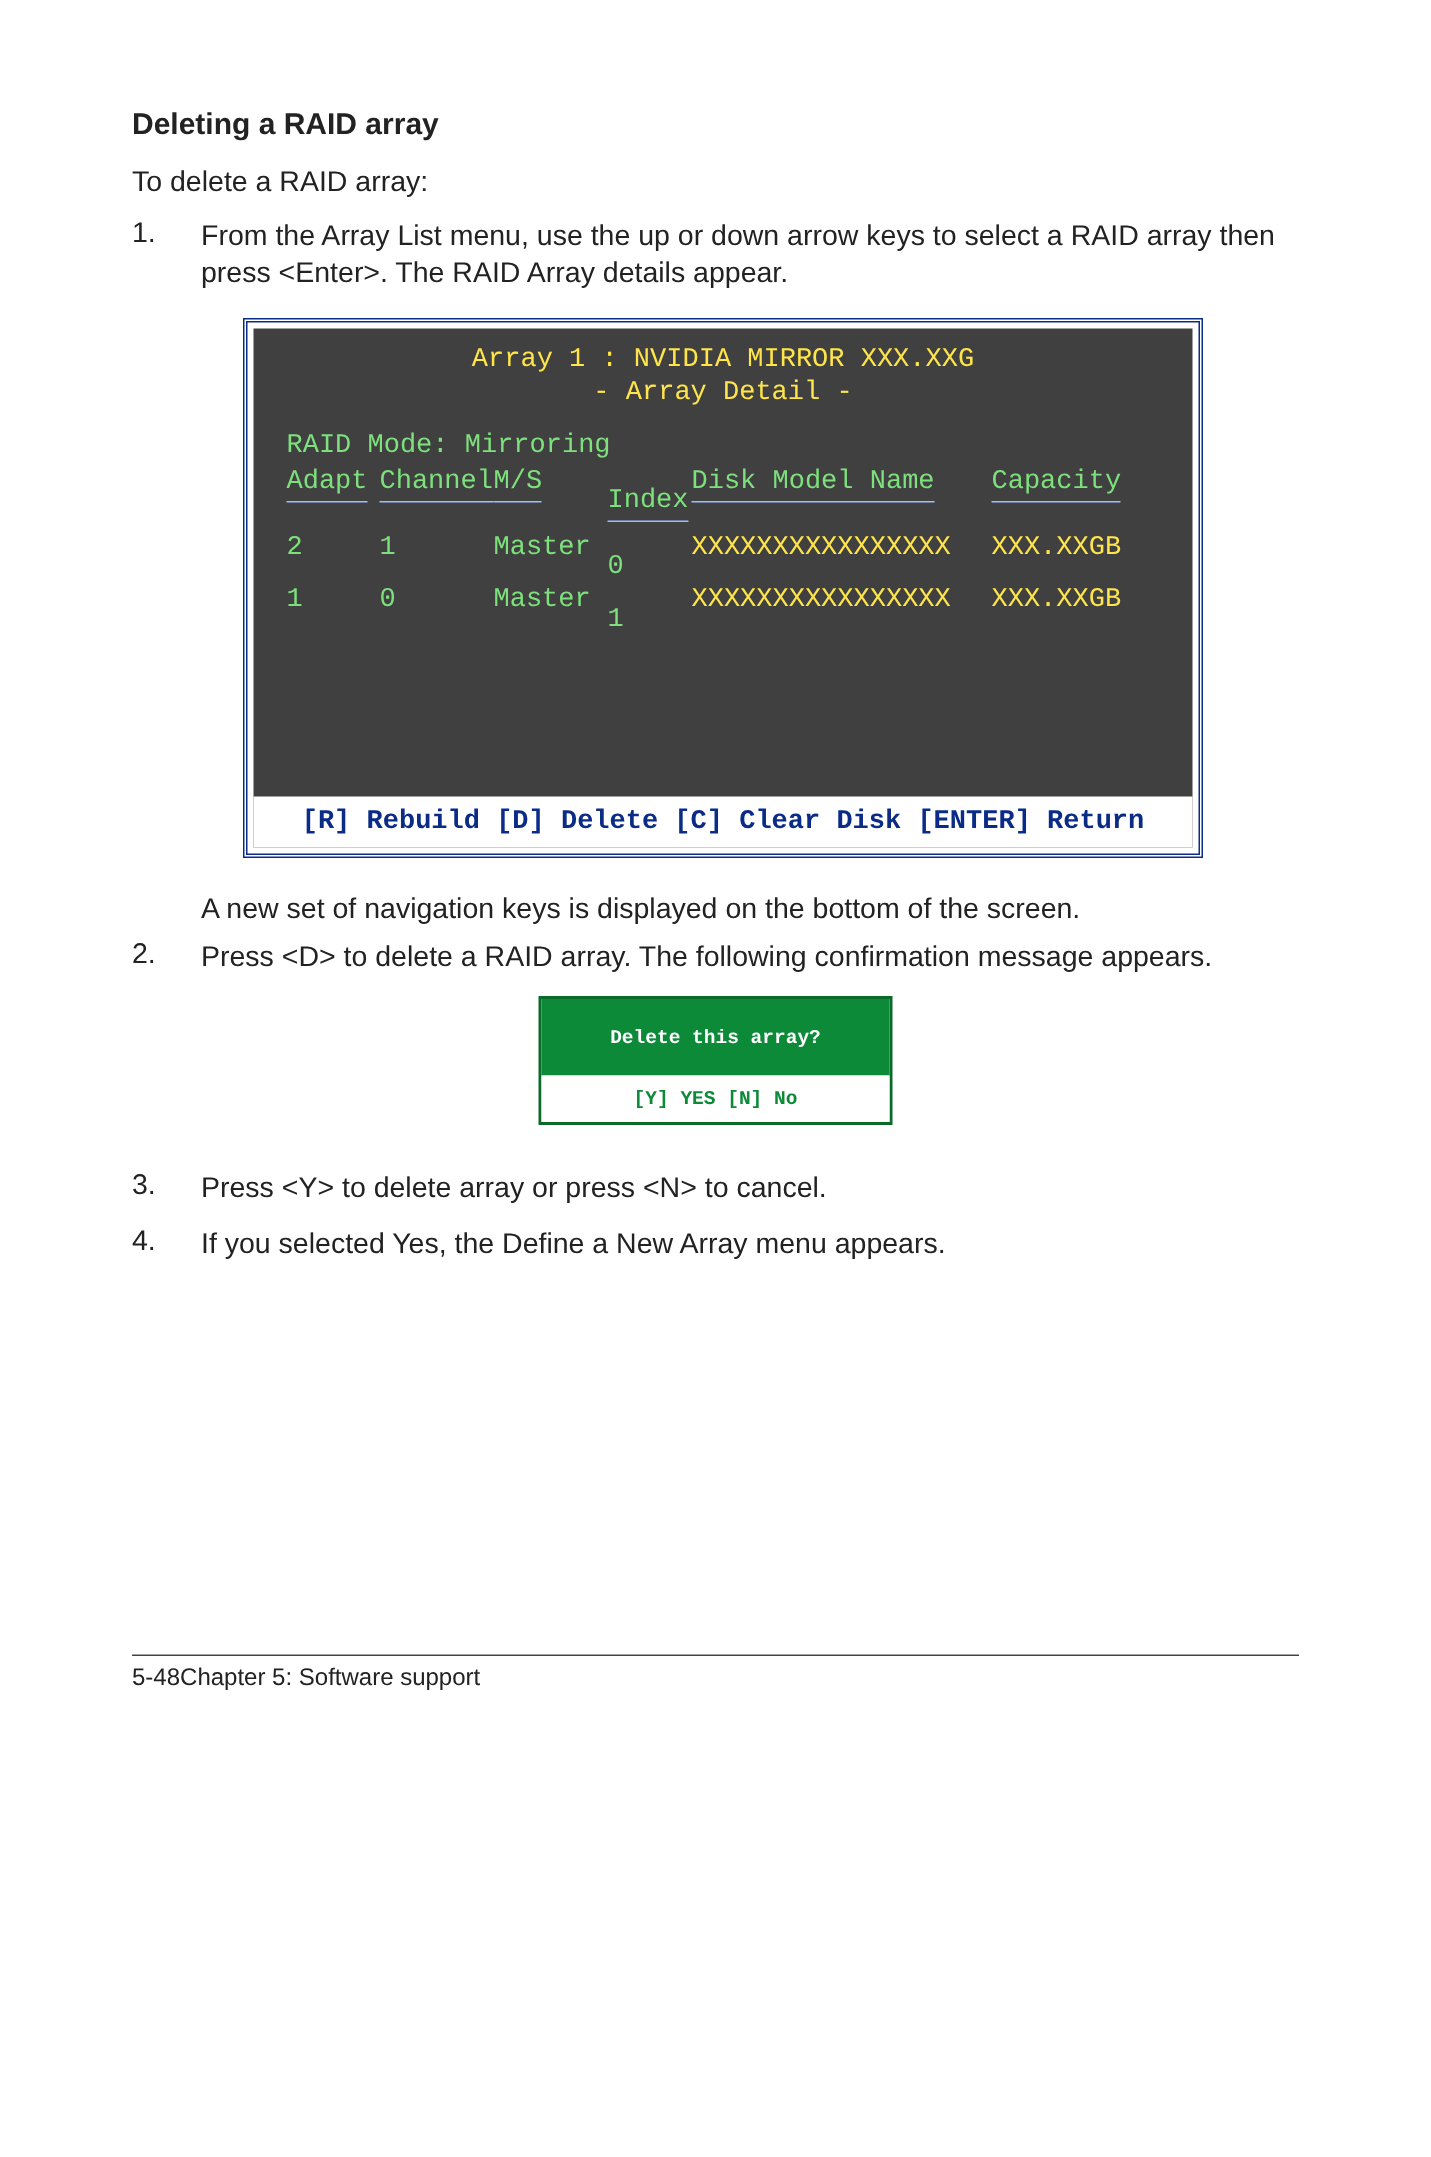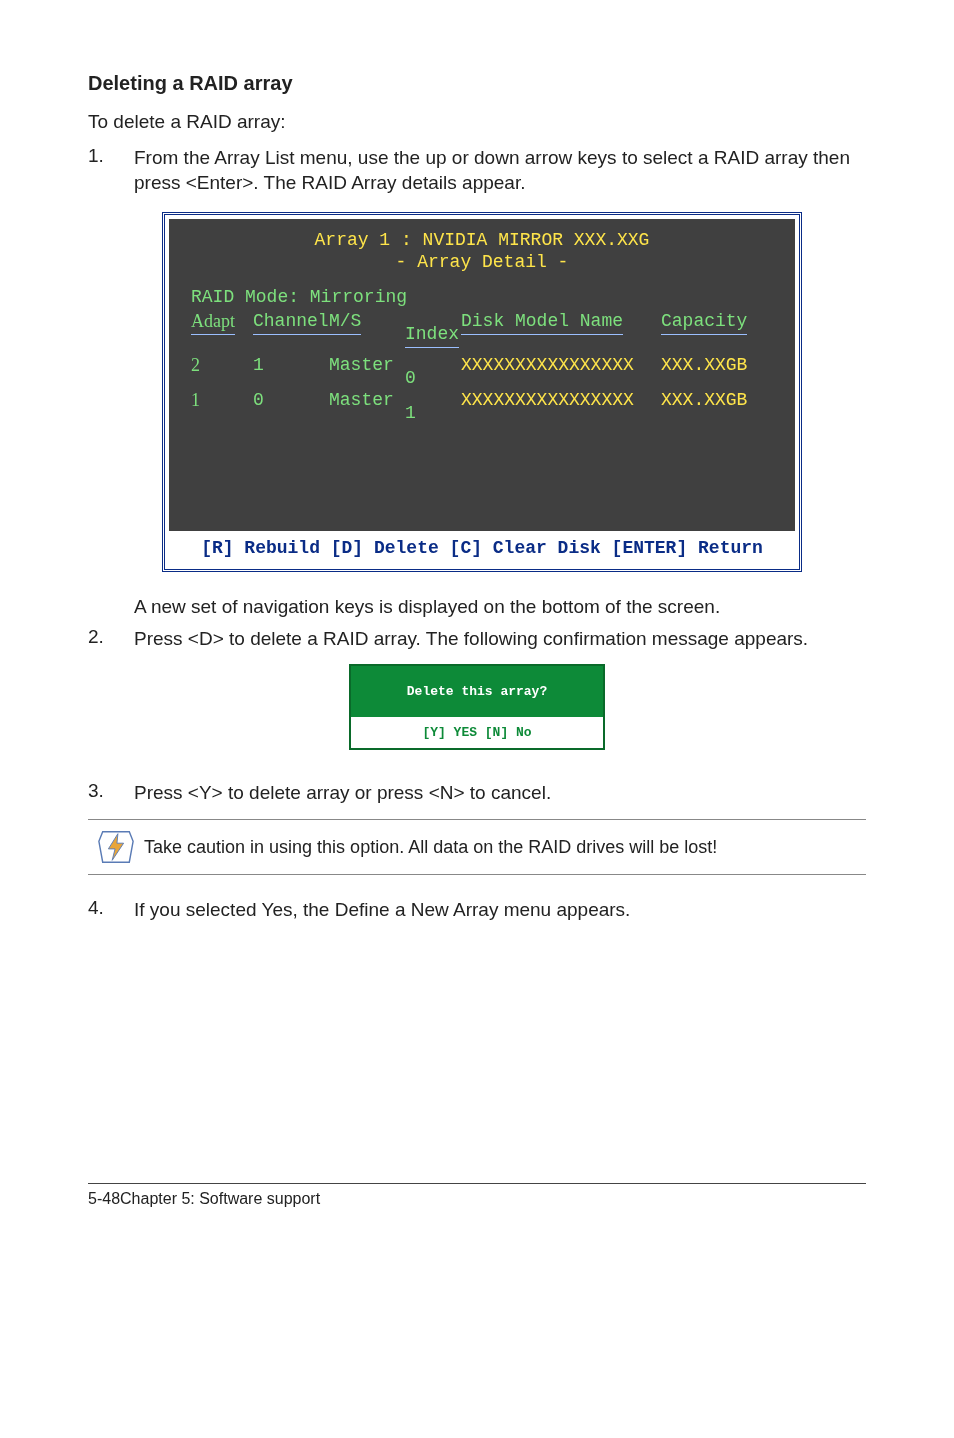--- a/index.html
+++ b/index.html
@@ -67,40 +67,40 @@
   .bios .green  { color: #7de07d; }
   .bios .content {
     padding: 12px 22px 6px 22px;
   }
   .bios .row {
     display: flex;
   }
   .bios .row .col {
     padding-right: 10px;
   }
-  .c-adapt   { width: 62px; font-family: Liberation Serif, serif; }
+  .c-adapt   { width: 62px; }
   .c-channel { width: 76px; }
   .c-ms      { width: 76px; }
   .c-index   { width: 56px; margin-top: 13px; }
   .c-model   { width: 200px; }
   .c-cap     { width: 90px; }
   .underline { border-bottom: 1px solid #9bbfff; display: inline-block; padding-bottom: 1px; }
   .bios .footer {
     background: #fff;
     color: #0a2c86;
     text-align: center;
     font-weight: bold;
     padding: 6px 0;
     margin-top: 100px;
   }
 
   
   .dialog-wrap {
     margin: 10px auto 30px auto;
-    width: 256px;
+    width: 236px;
   }
   .dialog {
     border: 2px solid #0a6a2a;
     font-family: "Courier New", monospace;
     font-size: 13px;
   }
   .dialog .top {
     background: #0d8a38;
     color: #fff;
     text-align: center;
@@ -222,29 +222,20 @@
     </div>
   </div>
 
   <ol class="steps">
     <li>
       <span class="num">3.</span>
       <span class="txt">Press &lt;Y&gt; to delete array or press &lt;N&gt; to cancel.</span>
     </li>
   </ol>
 
-  <div class="callout">
-    <div class="icon">
-      <svg viewBox="0 0 40 40">
-        <polygon points="6,4 34,4 38,14 34,36 6,36 2,14" fill="none" stroke="#5a7bb5" stroke-width="1.5"></polygon>
-        <polygon points="22,6 12,22 19,22 16,34 28,16 21,16" fill="#e8a53a" stroke="#5a7bb5" stroke-width="1"></polygon>
-      </svg>
-    </div>
-    <div class="txt">Take caution in using this option. All data on the RAID drives will be lost!</div>
-  </div>
 
   <ol class="steps">
     <li>
       <span class="num">4.</span>
       <span class="txt">If you selected Yes, the Define a New Array menu appears.</span>
     </li>
   </ol>
 
   <div class="pagefoot">
     <span>5-48</span>

